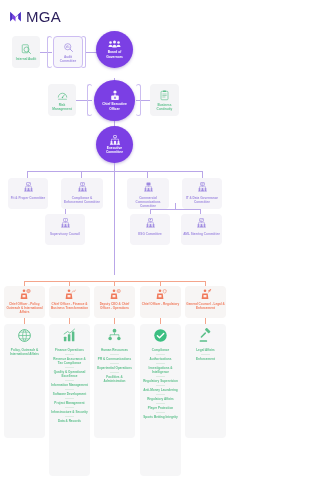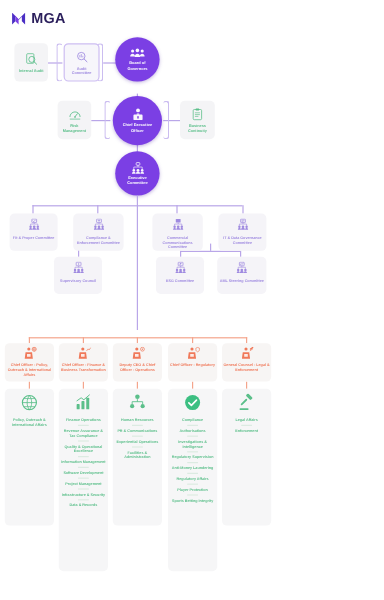--- a/index.html
+++ b/index.html
@@ -7,21 +7,21 @@
     width: 229px; height: 500px;
     background: #ffffff;
     font-family: "Liberation Sans", sans-serif;
     overflow: hidden;
   }
   #root { position: relative; width: 229px; height: 500px; }
 
   
   .logo-wrap { position: absolute; left: 9px; top: 8px; display: flex; align-items: center; gap: 4px; }
   .logo-mark { width: 13px; height: 13px; }
-  .logo-text { font-size: 12px; font-weight: bold; color: #2b1f5c; letter-spacing: .3px; }
+  .logo-text { font-size: 15px; font-weight: normal; color: #2b1f5c; letter-spacing: .3px; }
 
   
   .ln { position: absolute; background: #b9a6e8; }
   .ln.v { width: 1px; }
   .ln.h { height: 1px; }
   .ln.o { background: #f4a58c; }
 
   .bracket { position: absolute; border: 1px solid #cbbdf0; border-radius: 4px; }
   .br-l { border-right: none; }
   .br-r { border-left: none; }

